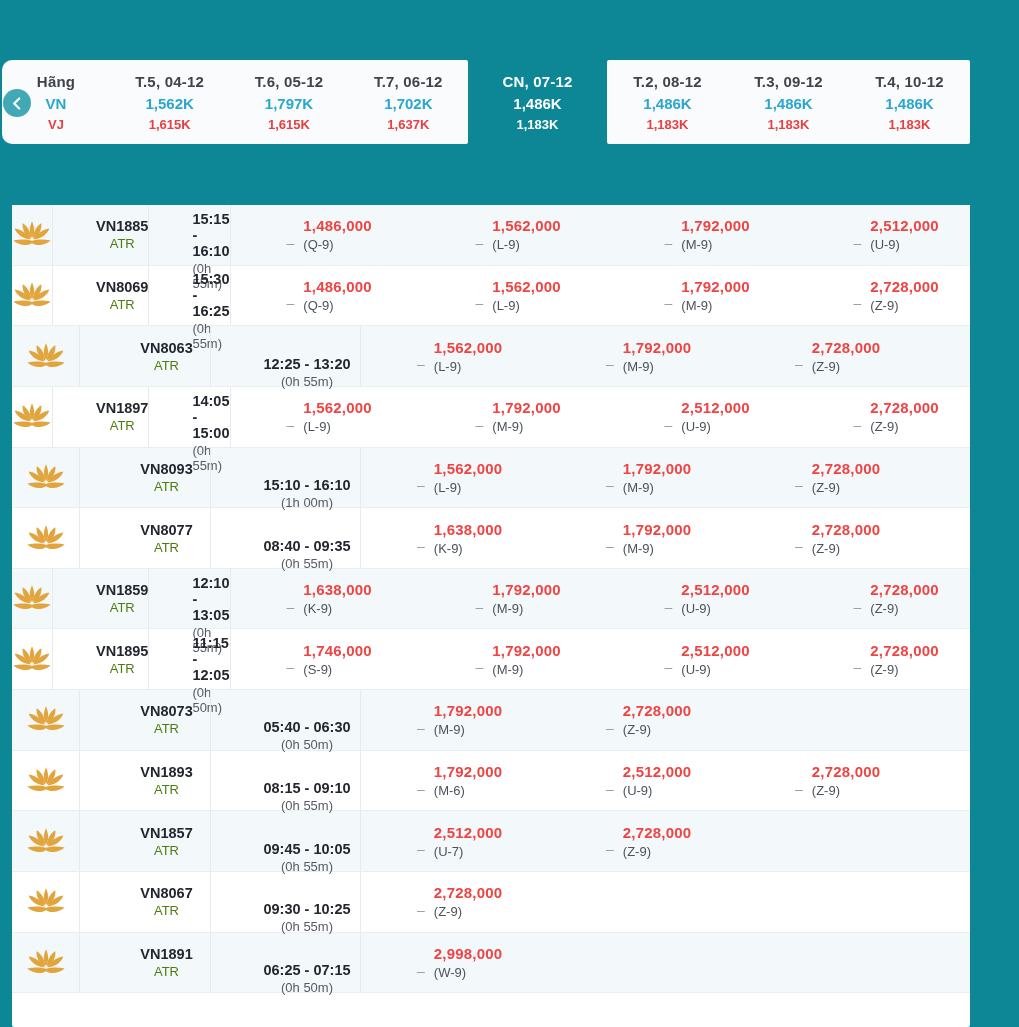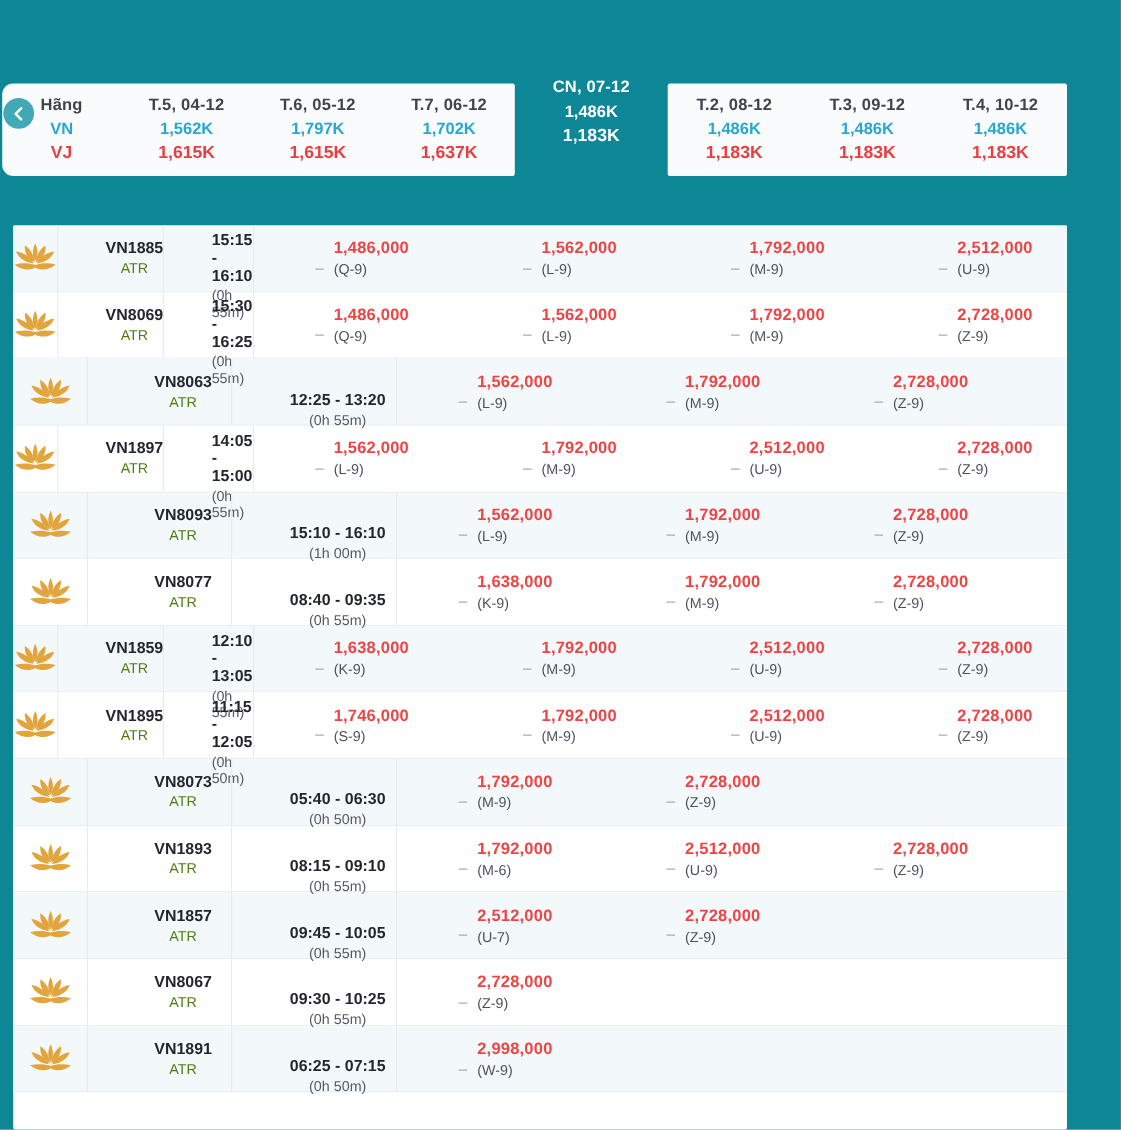--- a/index.html
+++ b/index.html
@@ -4,37 +4,37 @@
 <style>
   html,body{margin:0;padding:0;}
   body{
     width:1019px;height:1027px;
     background:#0d8695;
     font-family:"Liberation Sans","DejaVu Sans",sans-serif;
     overflow:hidden;position:relative;
   }
   
   .date-card{
-    position:absolute;top:76px;height:84px;
+    position:absolute;top:60px;height:84px;
     background:#fafbfc;display:flex;align-items:stretch;
   }
   #card-left{left:2px;width:466px;border-radius:10px 2px 2px 10px;}
   #card-right{left:607px;width:363px;border-radius:2px;}
   #sel-zone{
     position:absolute;left:468px;top:60px;width:139px;height:84px;
     display:flex;align-items:stretch;
   }
   .dcol{
     flex:1;display:flex;flex-direction:column;align-items:center;
     justify-content:center;gap:5px;cursor:pointer;
   }
   .dcol.label-col{flex:0 0 108px;cursor:default;}
   .dcol .day{font-size:15px;font-weight:600;color:#3f444c;letter-spacing:.2px;}
   .dcol .vn{font-size:15px;font-weight:600;color:#2aa7cc;}
-  .dcol .vj{font-size:16px;font-weight:600;color:#e84042;}
+  .dcol .vj{font-size:13px;font-weight:600;color:#e84042;}
   .dcol.sel .day,.dcol.sel .vn,.dcol.sel .vj{color:#ffffff;font-weight:700;}
   #back-btn{
     position:absolute;left:3px;top:89px;width:28px;height:28px;border-radius:50%;
     background:#41a9b5;display:flex;align-items:center;justify-content:center;
     cursor:pointer;z-index:3;
   }
   
   #flight-table{
     position:absolute;left:12px;top:205px;width:958px;height:822px;
     background:#ffffff;border-radius:2px;

